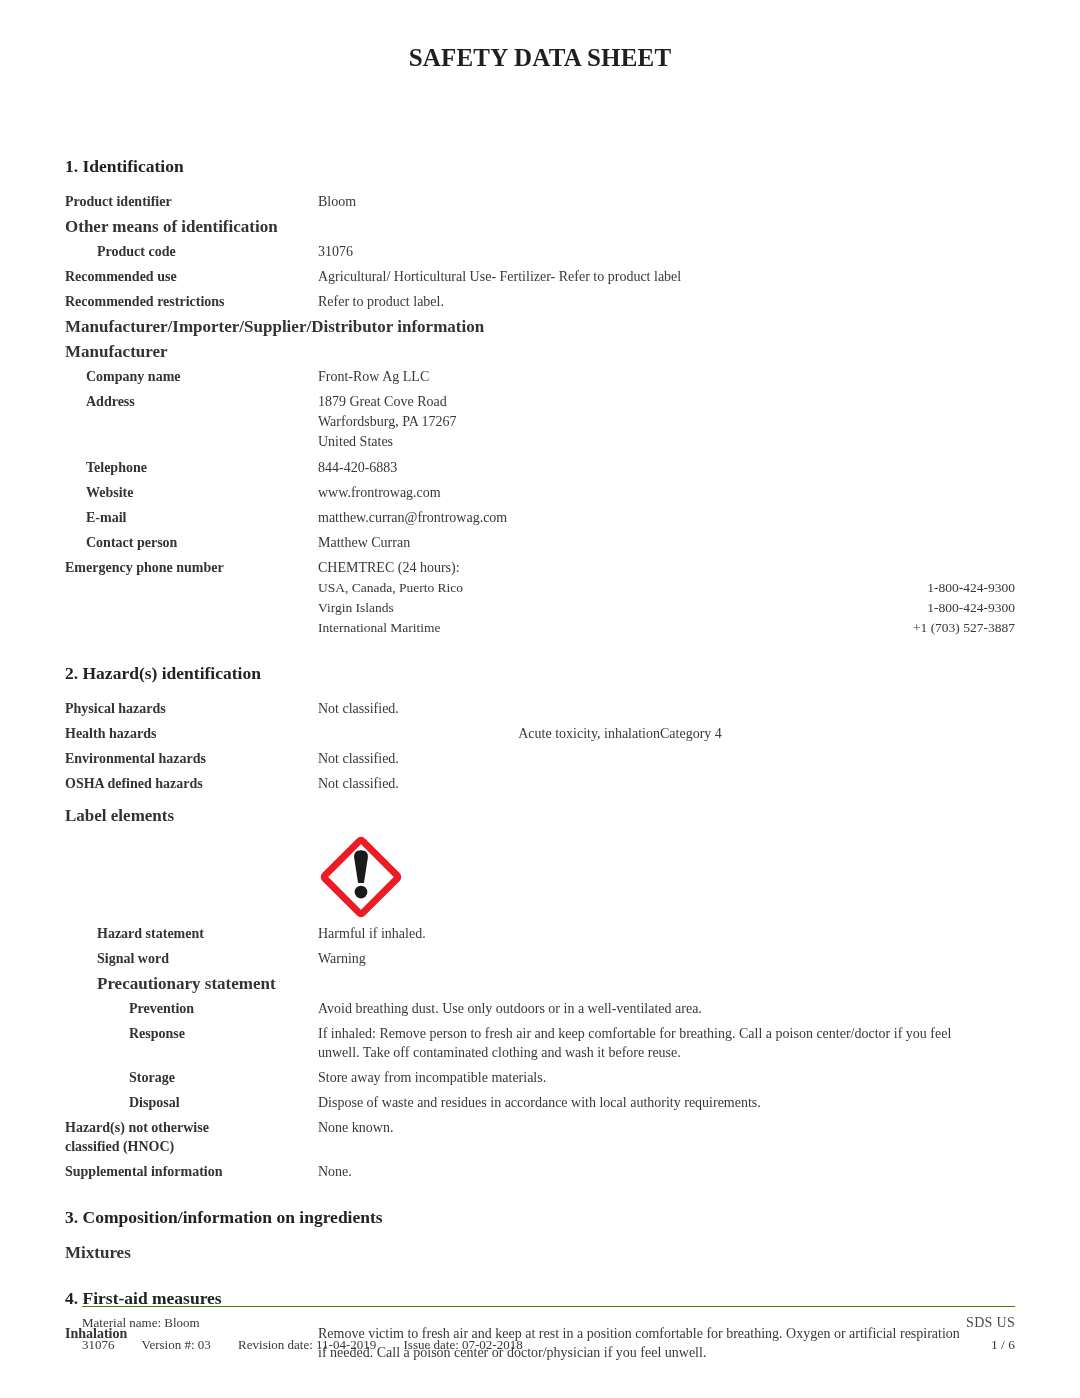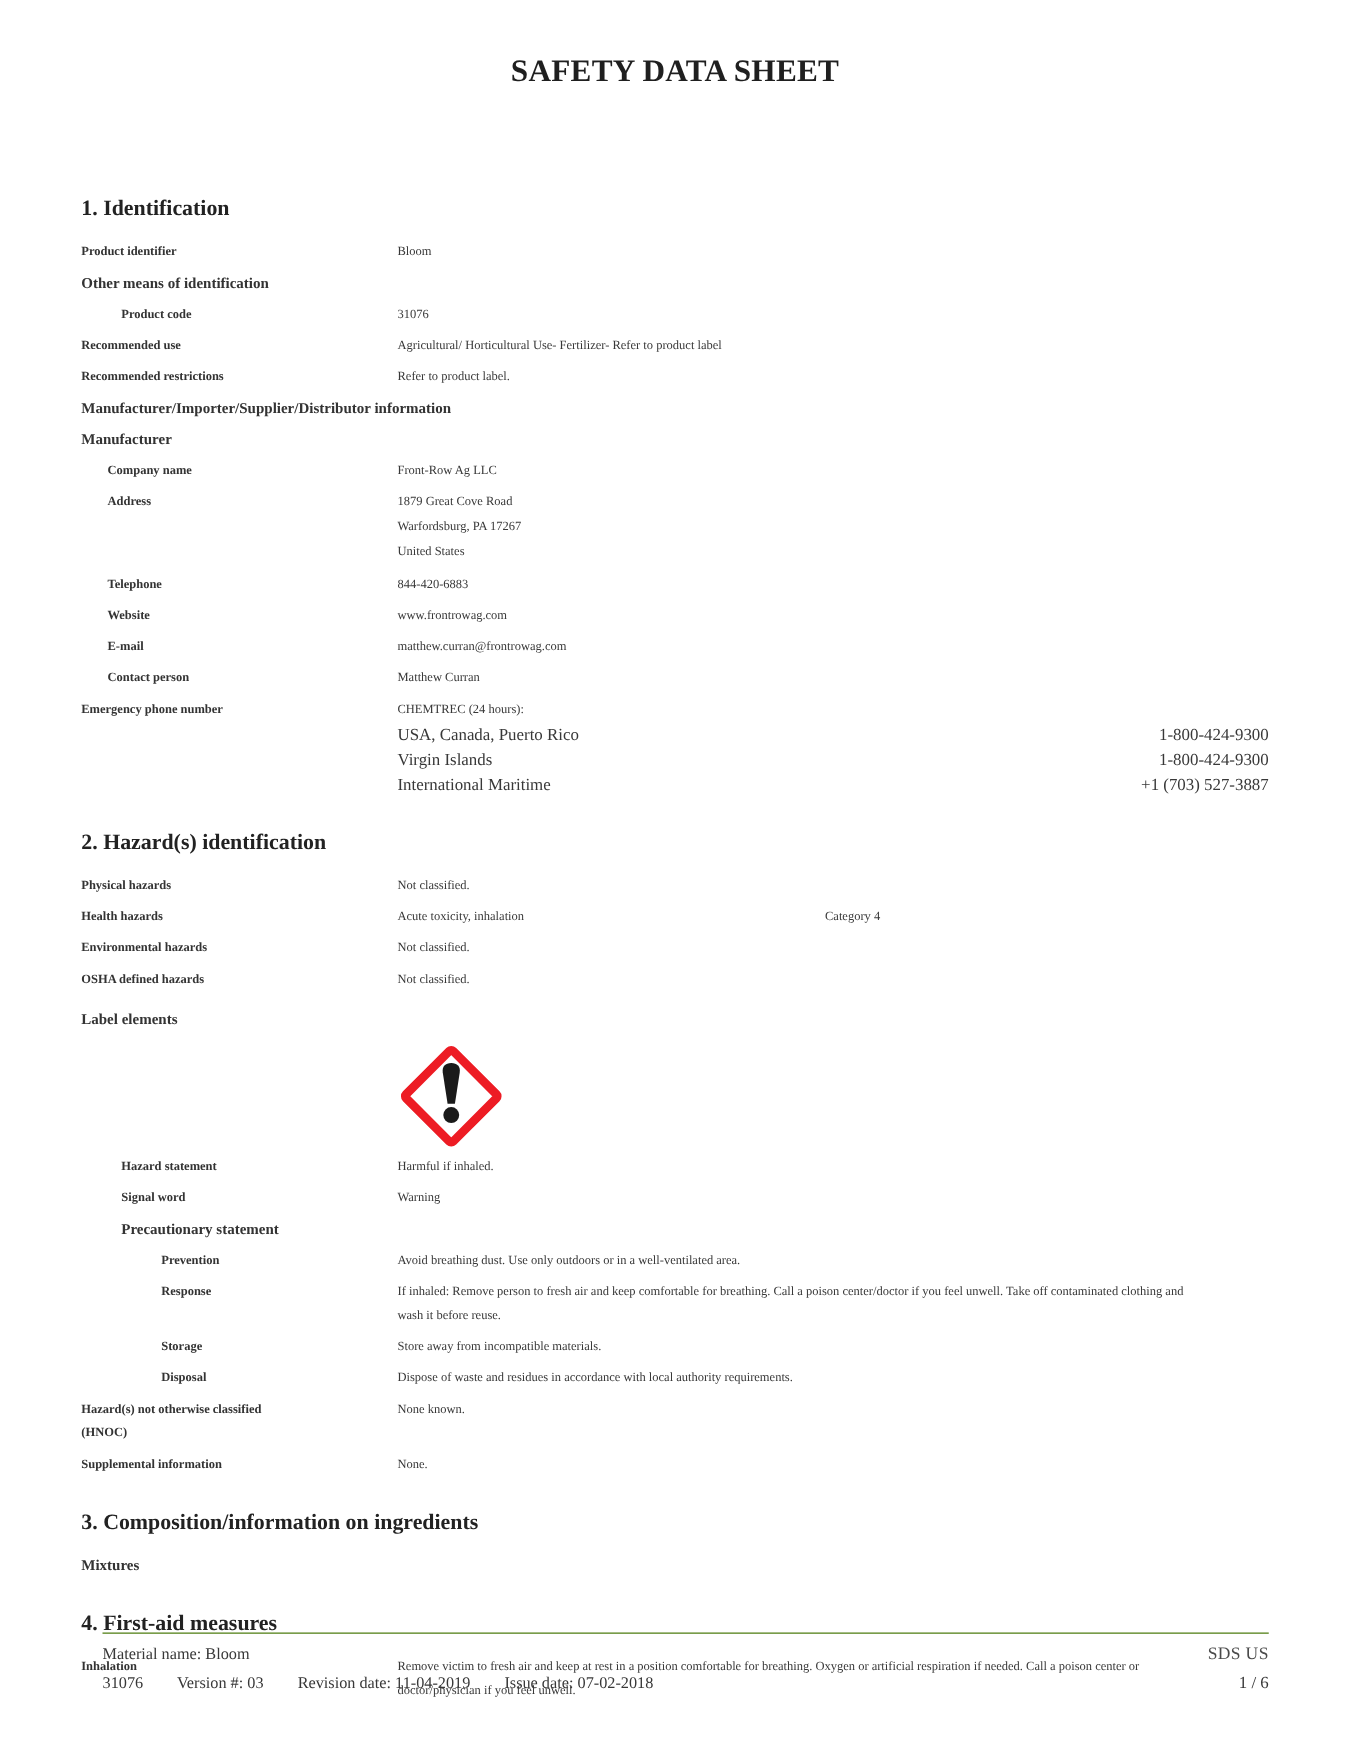--- a/index.html
+++ b/index.html
@@ -27,39 +27,39 @@
     font-size:17.5px;
     font-weight:bold;
     color:#222222;
     margin:26px 0 15px 0;
   }
   .sec-heading.first { margin-top:84px; }
 
   .row {
     display:flex;
     align-items:flex-start;
-    font-size:10px;
+    font-size:14px;
     line-height:19px;
     margin-bottom:6px;
   }
   .lbl {
     font-weight:bold;
     flex:0 0 253px;
     box-sizing:border-box;
     color:#333333;
   }
   .lbl.ind1 { padding-left:21px; }
   .lbl.ind2 { padding-left:32px; }
   .lbl.ind3 { padding-left:64px; }
   .lbl.narrow { padding-right:90px; }
   .val { max-width:648px; }
-  .val-m { flex:0 0 342px; max-width:342px; }
+  .val-m { flex:0 0 342px; max-width:342px;text-align:right; }
 
   .subhead {
-    font-size:12px;
+    font-size:17px;
     font-weight:bold;
     line-height:19px;
     margin-bottom:6px;
     color:#333333;
   }
   .subhead.gap-top { margin-top:13px; }
 
   .addr-line { line-height:20px; }
 
   .sub-row { display:flex; line-height:19px; margin-bottom:1px;justify-content:space-between; }

